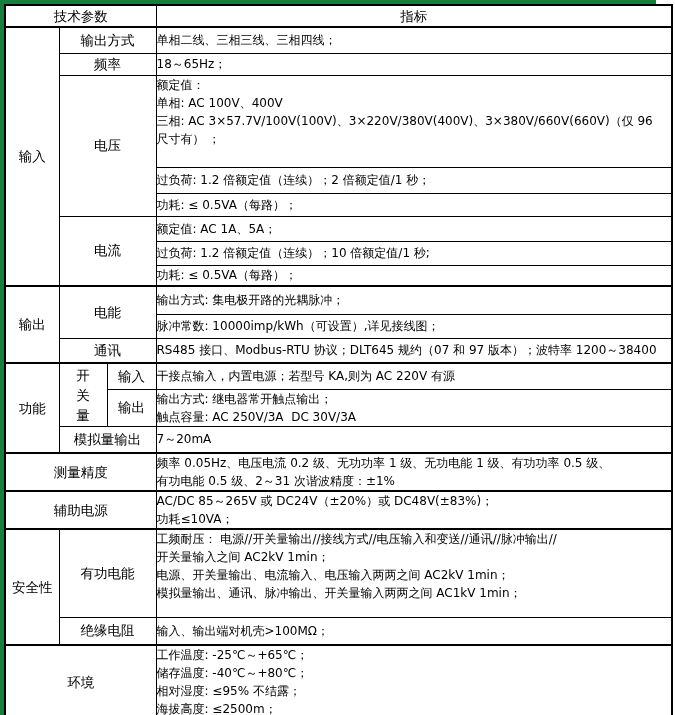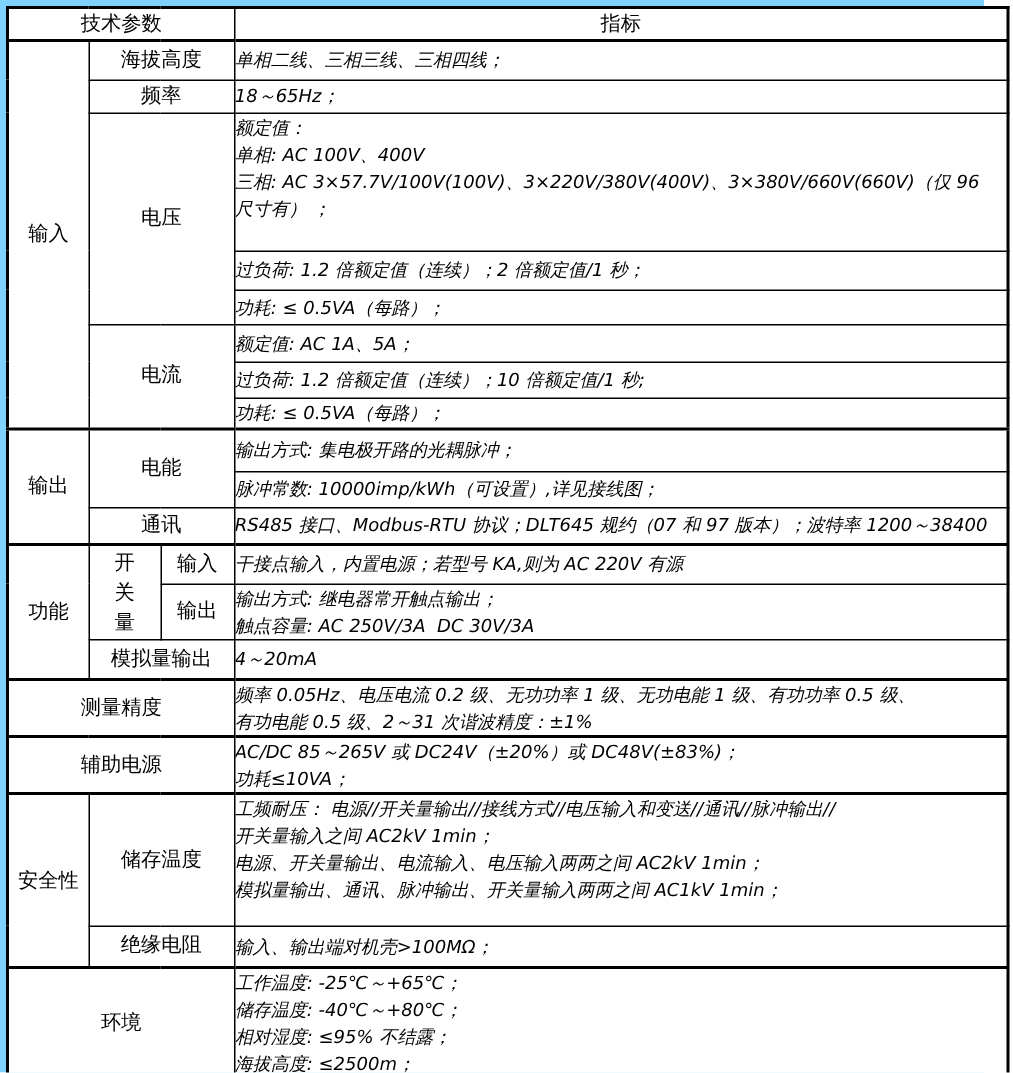--- a/index.html
+++ b/index.html
@@ -1,24 +1,24 @@
 <!DOCTYPE html>
 <html><head>
 <meta charset="utf-8">
 <style>
   html,body{margin:0;padding:0;background:#fff;}
-  .page{position:relative;width:656px;height:715px;background:#7dd3fc;color:#000;
+  .page{position:relative;width:656px;height:715px;background:#15803d;color:#000;
         font-family:"DejaVu Sans",sans-serif;}
   table.spec{position:absolute;left:4px;top:4px;width:667px;
         border-collapse:collapse;table-layout:fixed;border:2px solid #000;background:#fff;}
   table.spec td{border:1px solid #000;overflow:hidden;padding:0;}
   tr.sec td{border-top:2px solid #000;}
   .lbl{text-align:center;vertical-align:middle;font-size:13.5px;line-height:17px;}
   .val{text-align:left;vertical-align:middle;padding:1px 4px 1px 6px;
-       white-space:pre-wrap;font-size:12px;line-height:18px;word-break:break-all;font-style:italic;}
+       white-space:pre-wrap;font-size:12px;line-height:18px;word-break:break-all;}
   .top{vertical-align:top;padding-top:2px;}
   .vert span{display:inline-block;width:15px;word-break:break-all;line-height:20px;
        }
 </style>
 </head>
 <body>
 
 <div class="page">
   <table class="spec">
     <colgroup>
@@ -27,21 +27,21 @@
         <col style="width:49px">
         <col style="width:516px">
     </colgroup>
     <tbody>
         <tr style="height:22px">
       <td class="lbl" colspan="3">技术参数</td>
       <td class="lbl">指标</td>
     </tr>
     <tr class="sec" style="height:26px">
       <td class="lbl" rowspan="8">输入</td>
-      <td class="lbl" colspan="2">海拔高度</td>
+      <td class="lbl" colspan="2">输出方式</td>
       <td class="val">单相二线、三相三线、三相四线；</td>
     </tr>
     <tr style="height:22px">
       <td class="lbl" colspan="2">频率</td>
       <td class="val">18～65Hz；</td>
     </tr>
     <tr style="height:92px">
       <td class="lbl" colspan="2" rowspan="3">电压</td>
       <td class="val top">额定值：
 单相: AC 100V、400V
@@ -82,35 +82,35 @@
       <td class="lbl">输入</td>
       <td class="val">干接点输入，内置电源；若型号 KA,则为 AC 220V 有源</td>
     </tr>
     <tr style="height:35px">
       <td class="lbl">输出</td>
       <td class="val">输出方式: 继电器常开触点输出；
 触点容量: AC 250V/3A  DC 30V/3A</td>
     </tr>
     <tr style="height:27px">
       <td class="lbl" colspan="2">模拟量输出</td>
-      <td class="val">4～20mA</td>
+      <td class="val">7～20mA</td>
     </tr>
     <tr class="sec" style="height:37px">
       <td class="lbl" colspan="3">测量精度</td>
       <td class="val">频率 0.05Hz、电压电流 0.2 级、无功功率 1 级、无功电能 1 级、有功功率 0.5 级、
 有功电能 0.5 级、2～31 次谐波精度：±1%</td>
     </tr>
     <tr class="sec" style="height:35px">
       <td class="lbl" colspan="3">辅助电源</td>
       <td class="val">AC/DC 85～265V 或 DC24V（±20%）或 DC48V(±83%)；
 功耗≤10VA；</td>
     </tr>
     <tr class="sec" style="height:88px">
       <td class="lbl" rowspan="2">安全性</td>
-      <td class="lbl" colspan="2">储存温度</td>
+      <td class="lbl" colspan="2">有功电能</td>
       <td class="val top">工频耐压： 电源//开关量输出//接线方式//电压输入和变送//通讯//脉冲输出//
 开关量输入之间 AC2kV 1min；
 电源、开关量输出、电流输入、电压输入两两之间 AC2kV 1min；
 模拟量输出、通讯、脉冲输出、开关量输入两两之间 AC1kV 1min；</td>
     </tr>
     <tr style="height:28px">
       <td class="lbl" colspan="2">绝缘电阻</td>
       <td class="val">输入、输出端对机壳&gt;100MΩ；</td>
     </tr>
     <tr class="sec" style="height:74px">

